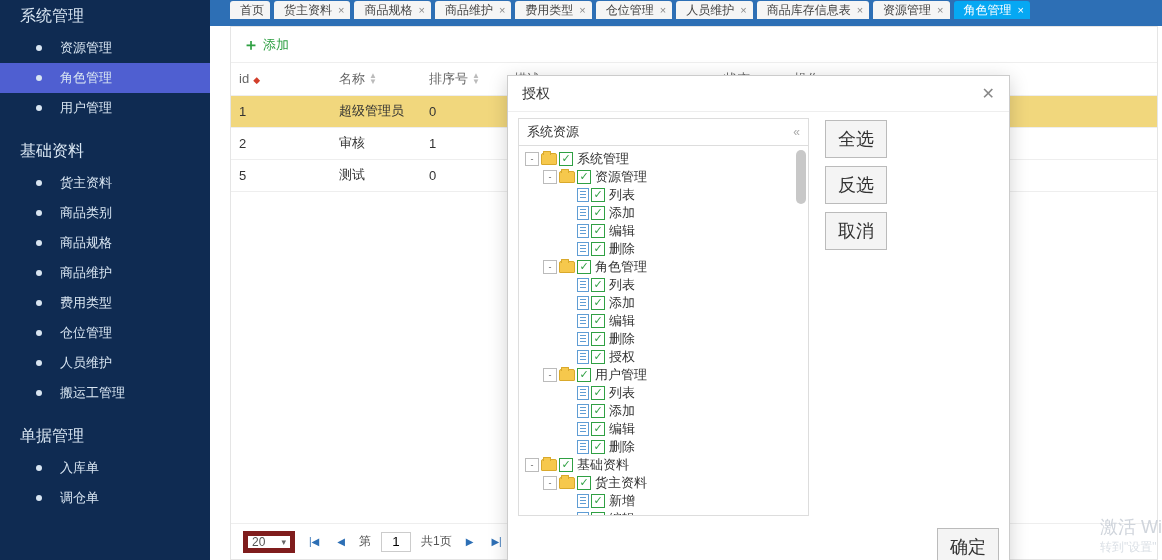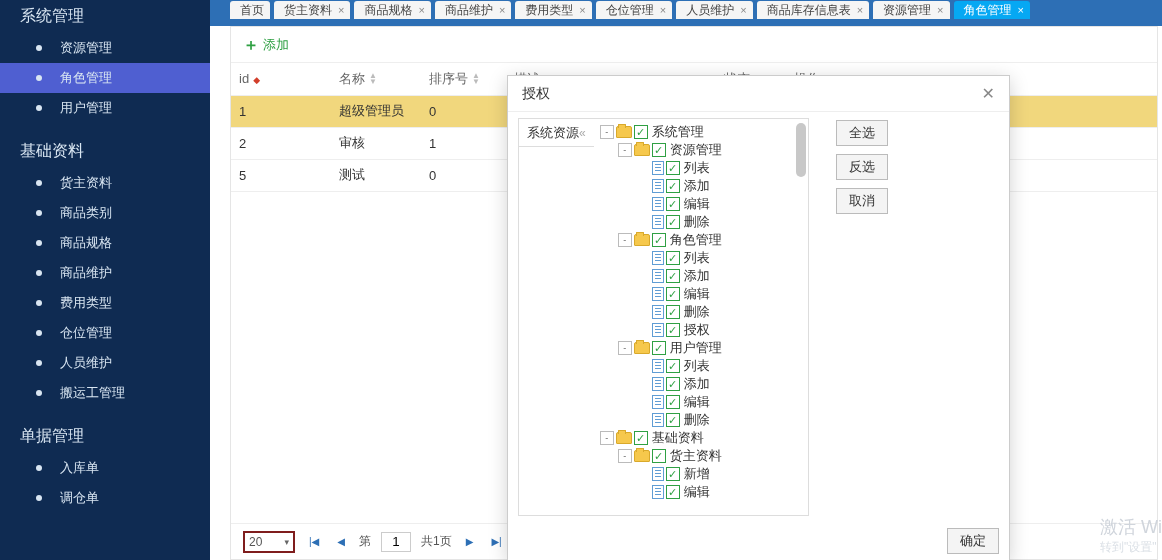--- a/index.html
+++ b/index.html
@@ -34,47 +34,47 @@
   
   .table { width: 100%; border-collapse: collapse; table-layout: fixed; }
   .table th, .table td { border-bottom: 1px solid #eee; padding: 6px 8px; text-align: left; font-size: 13px; height: 32px; }
   .table th { background: #fff; color: #666; font-weight: normal; }
   .table tbody tr.selected { background: #f1d77d; }
   .sort-arrows { display: inline-flex; flex-direction: column; font-size: 8px; line-height: 6px; color: #bbb; vertical-align: middle; margin-left: 4px; }
   .sort-desc-active { display: inline-block; font-size: 9px; color: #d23e2a; margin-left: 4px; }
 
   
   .paging { position: absolute; left: 0; right: 0; bottom: 0; height: 36px; display: flex; align-items: center; padding: 0 12px; border-top: 1px solid #eee; gap: 10px; font-size: 12px; color: #555; }
-  .page-select { height: 22px; width: 52px; border: 2px solid #7f1d1d; padding: 0 4px; display: inline-flex; align-items: center; justify-content: space-between; }
+  .page-select { height: 22px; width: 52px; border: 5px solid #7f1d1d; padding: 0 4px; display: inline-flex; align-items: center; justify-content: space-between; }
   .page-select .dd { font-size: 9px; color: #666; }
   .page-btn { color: #2d6fb5; cursor: pointer; padding: 0 4px; font-size: 10px; }
   .page-input { width: 30px; height: 20px; border: 1px solid #ccc; text-align: center; }
 
   
   .dialog { position: absolute; left: 507px; top: 75px; width: 503px; background: #fff; border: 1px solid #ccc; box-shadow: 0 4px 18px rgba(0,0,0,.18); }
   .dialog-titlebar { display: flex; align-items: center; justify-content: space-between; height: 36px; padding: 0 14px; border-bottom: 1px solid #eee; font-size: 14px; }
   .dialog-close { font-size: 16px; color: #888; cursor: pointer; }
   .dialog-body { display: flex; }
-  .tree-pane { flex: 1 1 auto; border: 1px solid #ddd; margin: 6px 6px 6px 10px; height: 398px; display: flex; flex-direction: row; }
+  .tree-pane { flex: 1 1 auto; border: 1px solid #ddd; margin: 6px 6px 6px 10px; height: 398px; display: flex; flex-direction: column; }
   .tree-title { height: 28px; border-bottom: 1px solid #ddd; display: flex; align-items: center; justify-content: space-between; padding: 0 8px; font-size: 13px; }
   .tree-collapse { color: #aaa; font-size: 12px; cursor: pointer; }
   .tree-scroll { flex: 1 1 auto; overflow: hidden; position: relative; padding: 4px 0 4px 6px; font-size: 13px; }
   .tree-scrollbar { position: absolute; right: 2px; top: 4px; width: 10px; height: 54px; background: #c8c8c8; border-radius: 5px; }
   .tree-row { display: flex; align-items: center; height: 18px; }
   .tree-indent { display: inline-block; width: 18px; height: 16px; }
   .tw { width: 14px; height: 14px; display: inline-flex; align-items: center; justify-content: center; border: 1px solid #bbb; font-size: 9px; color: #666; margin-right: 2px; background: #fff; cursor: pointer; }
   .tw.spacer { border-color: transparent; background: transparent; }
   .folder-icon { width: 16px; height: 12px; background: #f6c84c; border: 1px solid #d9a92b; border-radius: 2px 2px 1px 1px; margin-right: 2px; display: inline-block; position: relative; }
   .folder-icon::before { content: ""; position: absolute; left: 1px; top: -3px; width: 6px; height: 3px; background: #f6c84c; border: 1px solid #d9a92b; border-bottom: none; border-radius: 1px 1px 0 0; }
   .doc-icon { width: 12px; height: 14px; border: 1px solid #5f9dd4; background: #fff; margin-right: 2px; display: inline-block; position: relative; }
   .doc-icon::before { content: ""; position: absolute; left: 2px; top: 2px; right: 2px; height: 1px; background: #5f9dd4; box-shadow: 0 3px 0 #5f9dd4, 0 6px 0 #5f9dd4; }
   .chk { width: 14px; height: 14px; border: 1px solid #2fa043; display: inline-flex; align-items: center; justify-content: center; color: #2fa043; font-size: 11px; margin-right: 4px; cursor: pointer; background: #fff; }
   .node-label { color: #333; }
   .action-pane { width: 194px; padding: 8px 10px; display: flex; flex-direction: column; gap: 8px; }
-  .btn { display: inline-flex; align-items: center; justify-content: center; border: 1px solid #bbb; height: 26px; padding: 0 12px; background: #f4f4f4; cursor: pointer; font-size: 13px; width: fit-content; margin-left: 11px; }
+  .btn { display: inline-flex; align-items: center; justify-content: center; border: 1px solid #bbb; height: 38px; padding: 0 12px; background: #f4f4f4; cursor: pointer; font-size: 18px; width: fit-content; }
   .dialog-footer { display: flex; justify-content: flex-end; padding: 6px 10px; }
 
   
   .watermark { position: absolute; right: 0; bottom: 4px; color: #d0d5dc; font-size: 18px; pointer-events: none; user-select: none; white-space: nowrap; }
   .watermark .wm2 { display: block; font-size: 12px; color: #dbe0e6; }
 </style>
 </head>
 <body>
 <div class="app">
 

